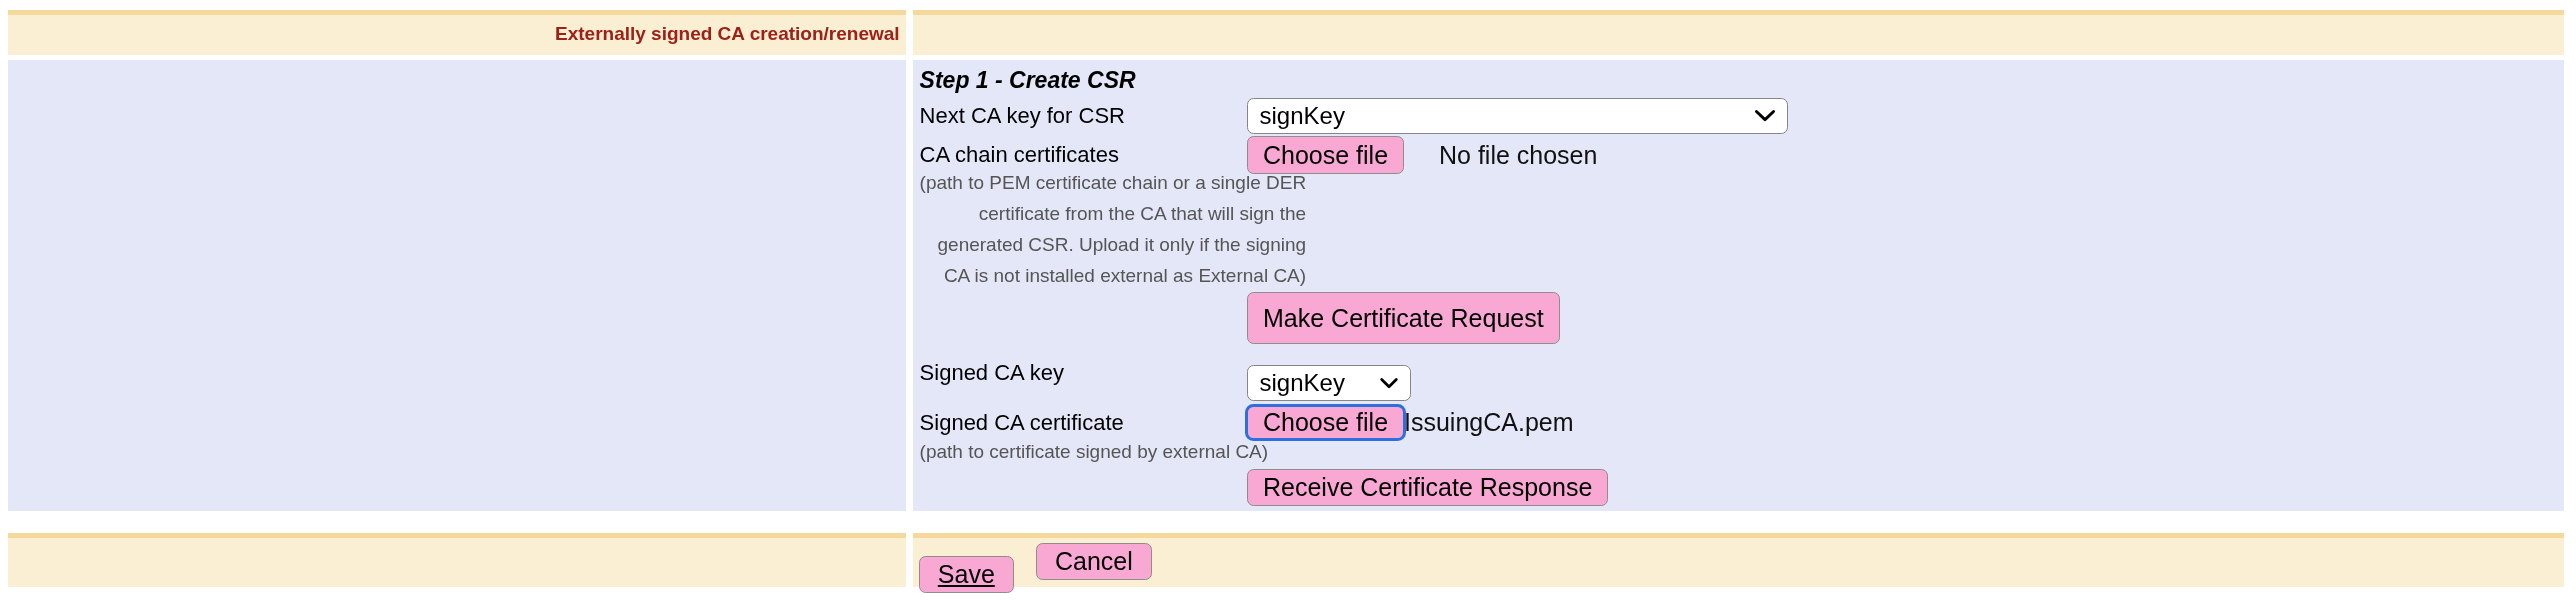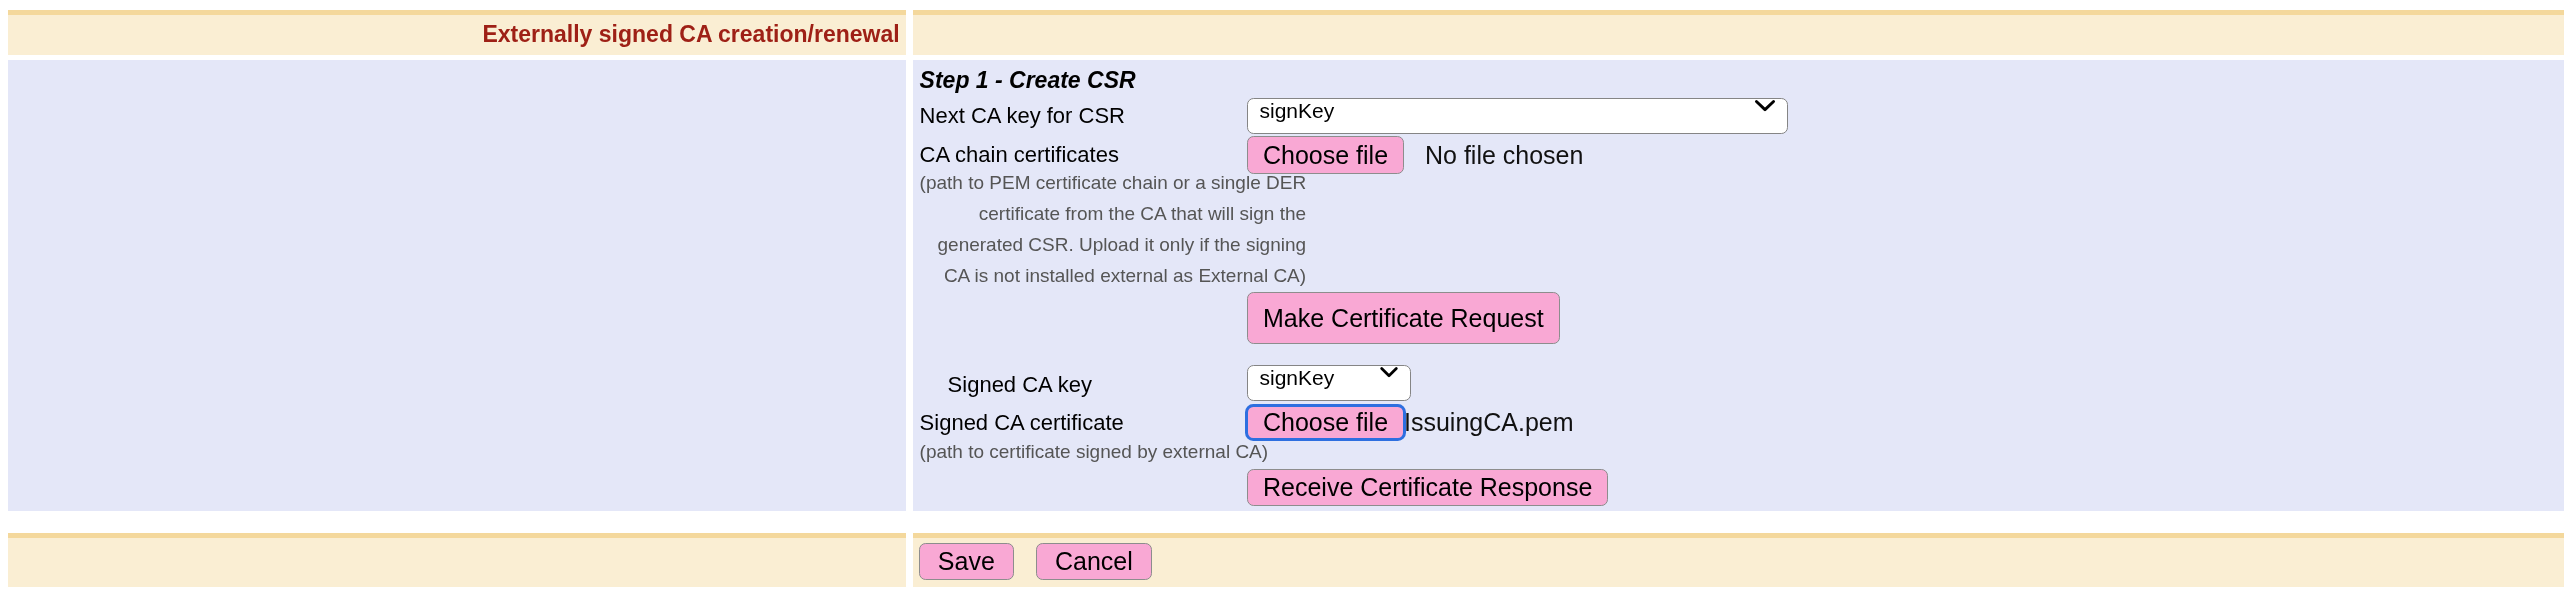--- a/index.html
+++ b/index.html
@@ -27,21 +27,21 @@
   .main-left    { left: 8.2px;   top: 60px;  width: 898px; height: 451px; }
   .main-right   { left: 913px; top: 60px;  width: 1651px; height: 451px; }
   .footer-left  { left: 8.2px;   top: 533px; width: 898px; height: 54px; }
   .footer-right { left: 913px; top: 533px; width: 1651px; height: 54px; }
 
   .section-title {
     display: block;
     text-align: right;
     padding-right: 6.6px;
     line-height: 38px;
-    font-size: 23px;
+    font-size: 19px;
     font-weight: bold;
     color: #9e2016;
     white-space: nowrap;
   }
 
   
   .abs { position: absolute; }
 
   .step-heading {
     font-size: 23px;
@@ -66,24 +66,24 @@
     color: #111;
     white-space: nowrap;
   }
 
   
   .select-box {
     background: #ffffff;
     border: 1.6px solid #858585;
     border-radius: 6.6px;
     display: flex;
-    align-items: flex-start;
+    align-items: center;
     justify-content: space-between;
     padding: 0 11.5px 0 11.5px;
-    font-size: 21px;
+    font-size: 24px;
     color: #000;
     cursor: default;
   }
   .select-box .chevron { display: flex; align-items: center; }
 
   
   .btn {
     display: inline-flex;
     align-items: center;
     justify-content: center;
@@ -123,51 +123,51 @@
       <span>signKey</span>
       <span class="chevron">
         <svg width="22" height="14" viewBox="0 0 27 17">
             <path d="M3 3 L13.5 13 L24 3" fill="none" stroke="#000" stroke-width="3.6" stroke-linecap="round" stroke-linejoin="round"></path>
           </svg>
       </span>
     </div>
 
     <div class="abs field-label" style="left:6.6px; top:76px; line-height:38px;">CA chain certificates</div>
     <button class="abs btn" style="left:334px; top:76px; height:38px;">Choose file</button>
-    <div class="abs plain-value" style="left:476px; top:76px; line-height:38px;padding-left:36px;">No file chosen</div>
+    <div class="abs plain-value" style="left:490px; top:76px; line-height:38px;padding-left:36px;">No file chosen</div>
 
     <div class="abs helper-text" style="left:6.6px; top:107px;text-align:right;">
       <span style="display:block;">(path to PEM certificate chain or a single DER</span>
       <span style="display:block;">certificate from the CA that will sign the</span>
       <span style="display:block;">generated CSR. Upload it only if the signing</span>
       <span style="display:block;">CA is not installed external as External CA)</span>
     </div>
 
     <button class="abs btn" style="left:334px; top:232px; height:52px;">Make Certificate Request</button>
 
 
-    <div class="abs field-label" style="left:6.6px; top:307px; line-height:36px;margin-left:28px;">Signed CA key</div>
+    <div class="abs field-label" style="left:6.6px; top:295px; line-height:36px;">Signed CA key</div>
     <div class="abs select-box" style="left:334px; top:305px; width:164px; height:36px;">
       <span>signKey</span>
       <span class="chevron">
         <svg width="20" height="13" viewBox="0 0 24 16">
             <path d="M3 3 L12 12 L21 3" fill="none" stroke="#000" stroke-width="3.4" stroke-linecap="round" stroke-linejoin="round"></path>
           </svg>
       </span>
     </div>
 
     <div class="abs field-label" style="left:6.6px; top:344px; line-height:37px;">Signed CA certificate</div>
     <button class="abs btn btn-focus" style="left:332px; top:344px; height:37px;">Choose file</button>
     <div class="abs plain-value" style="left:491px; top:344px; line-height:37px;">IssuingCA.pem</div>
 
     <div class="abs helper-text" style="left:6.6px; top:376px;">(path to certificate signed by external CA)</div>
 
     <button class="abs btn" style="left:334px; top:409px; height:37px;">Receive Certificate Response</button>
   </div>
 
   <div class="cell beige footer-left"></div>
   <div class="cell beige footer-right">
-    <button class="abs btn" style="left:5.8px; top:5px; height:37px; padding:0 18px;">Save</button>
+    <button class="abs btn" style="left:5.8px; top:18px; height:37px; padding:0 18px;text-decoration:underline;">Save</button>
     <button class="abs btn" style="left:123px; top:5px; height:37px; padding:0 18px;">Cancel</button>
   </div>
 
 </div>
 
 
 </body></html>

